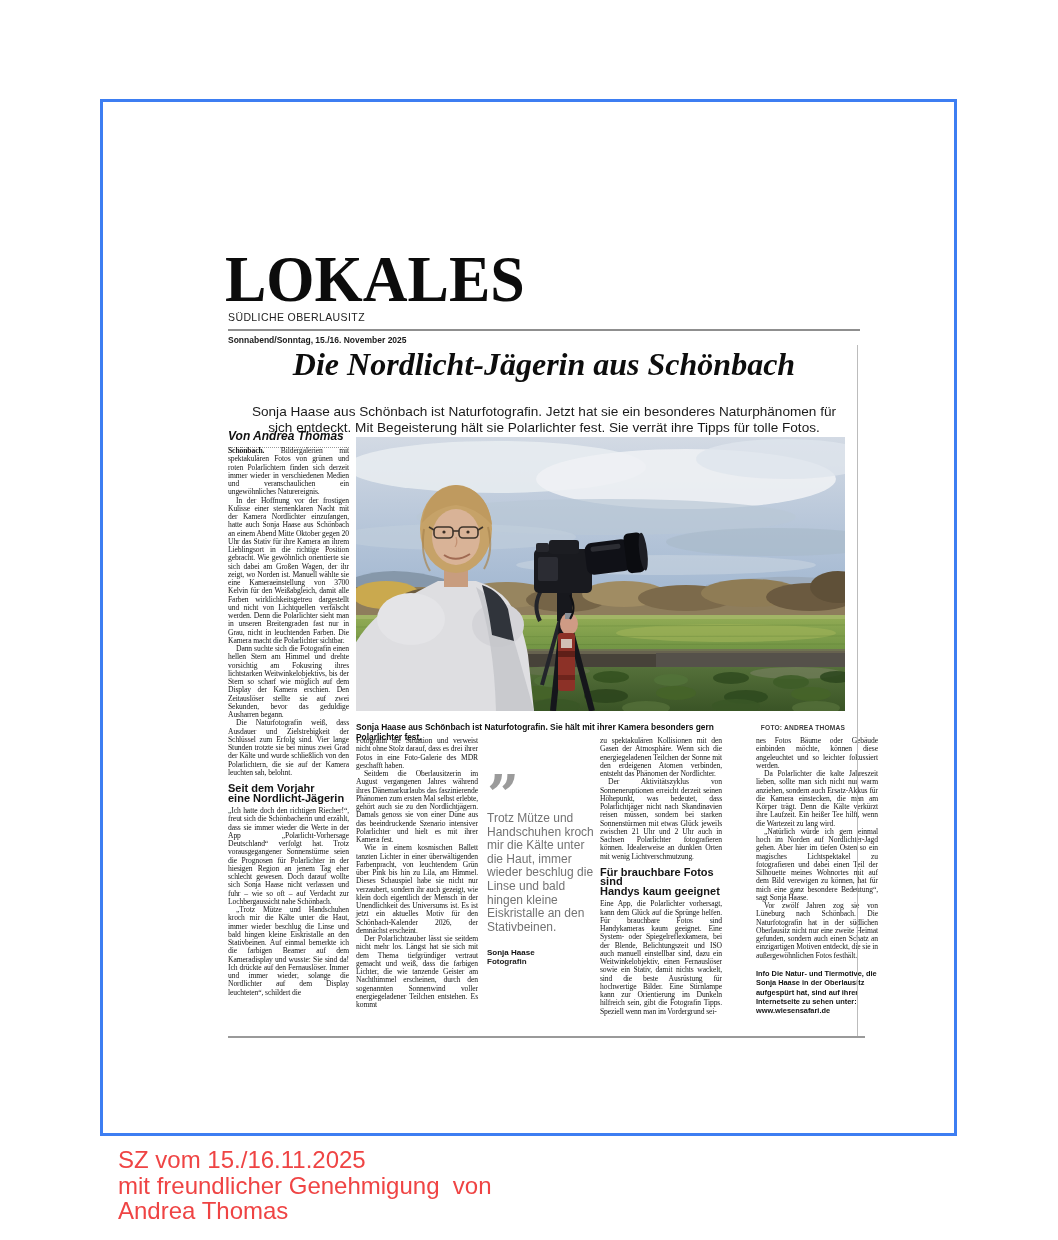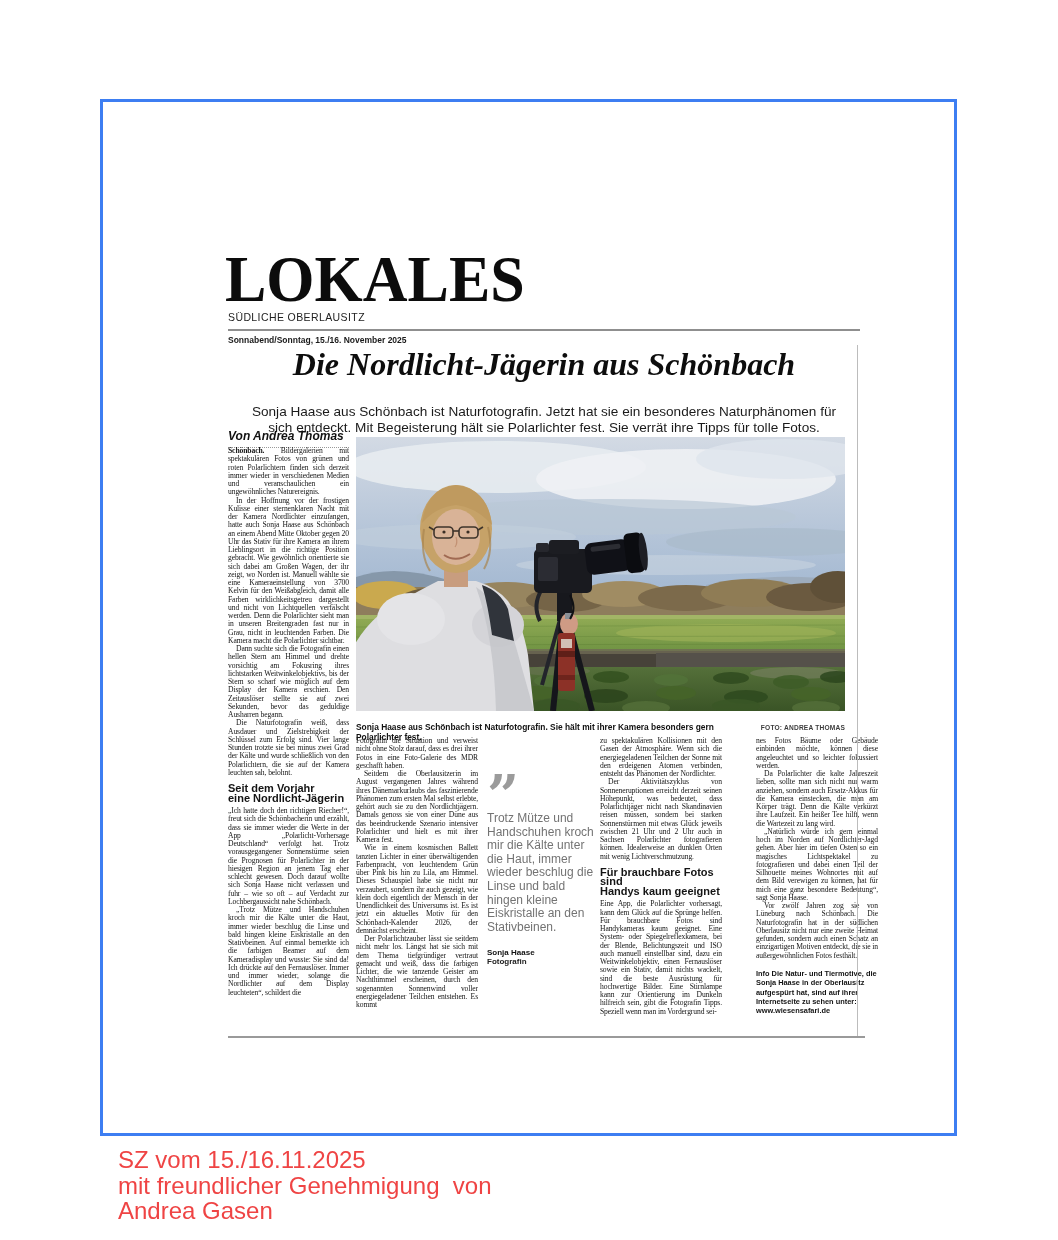--- a/index.html
+++ b/index.html
@@ -292,14 +292,14 @@
     </div>
 
     <div class="abs vline-right"></div>
     <div class="abs rule-bottom"></div>
   </div>
 </div>
 
 <div class="abs footer-note">
   <div>SZ vom 15./16.11.2025</div>
   <div>mit freundlicher Genehmigung  von</div>
-  <div>Andrea Gasen</div>
+  <div>Andrea Thomas</div>
 </div>
 
 </body></html>

